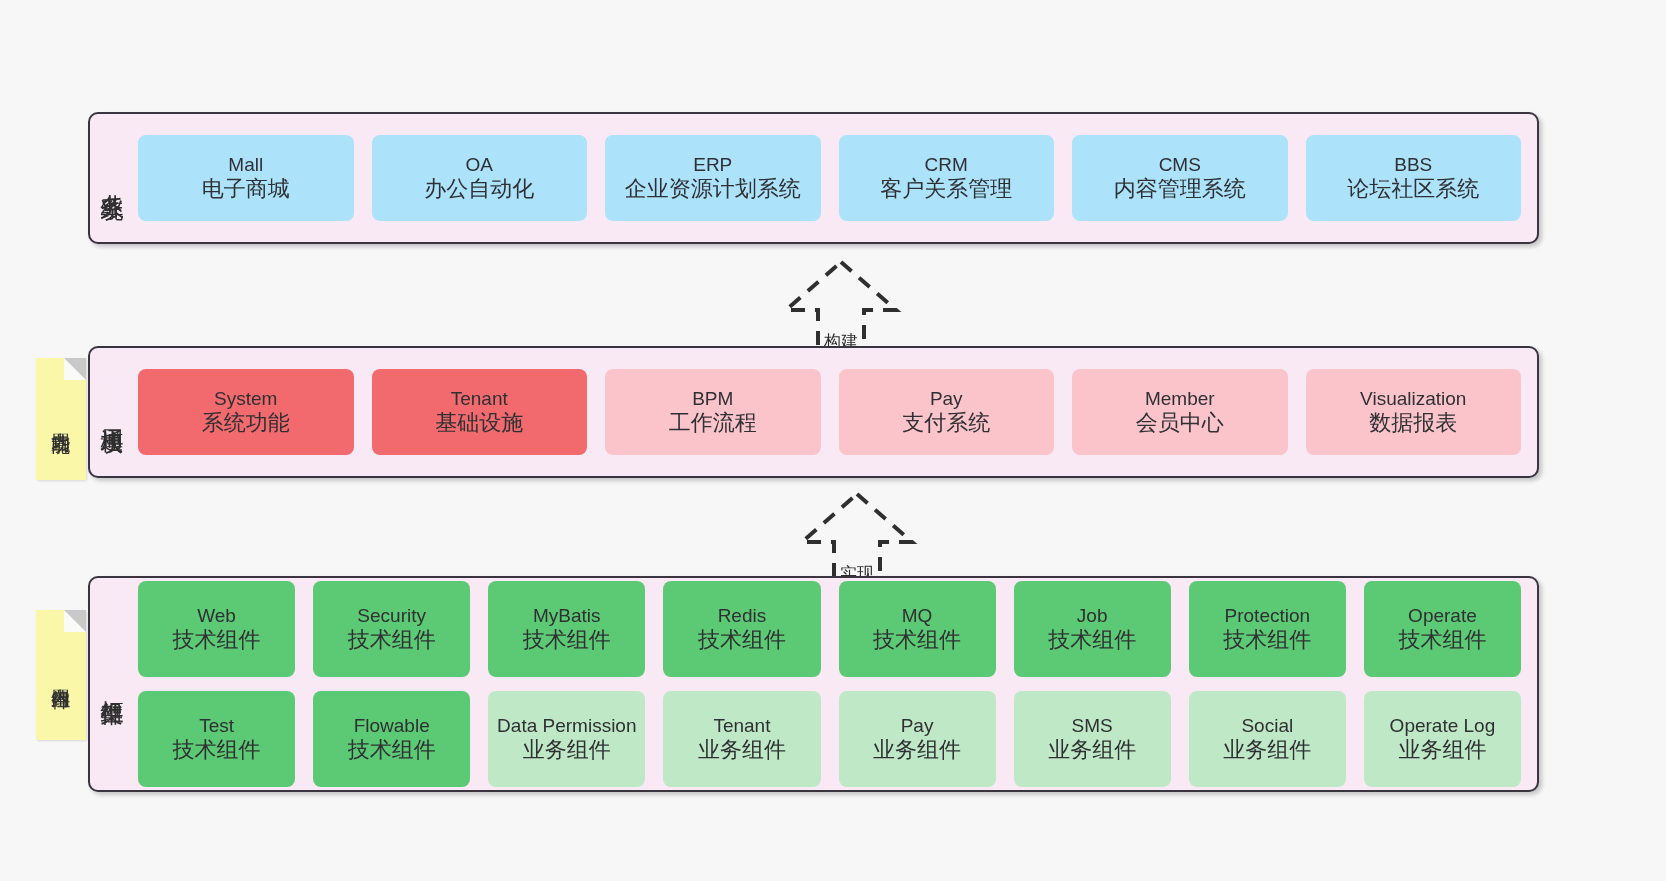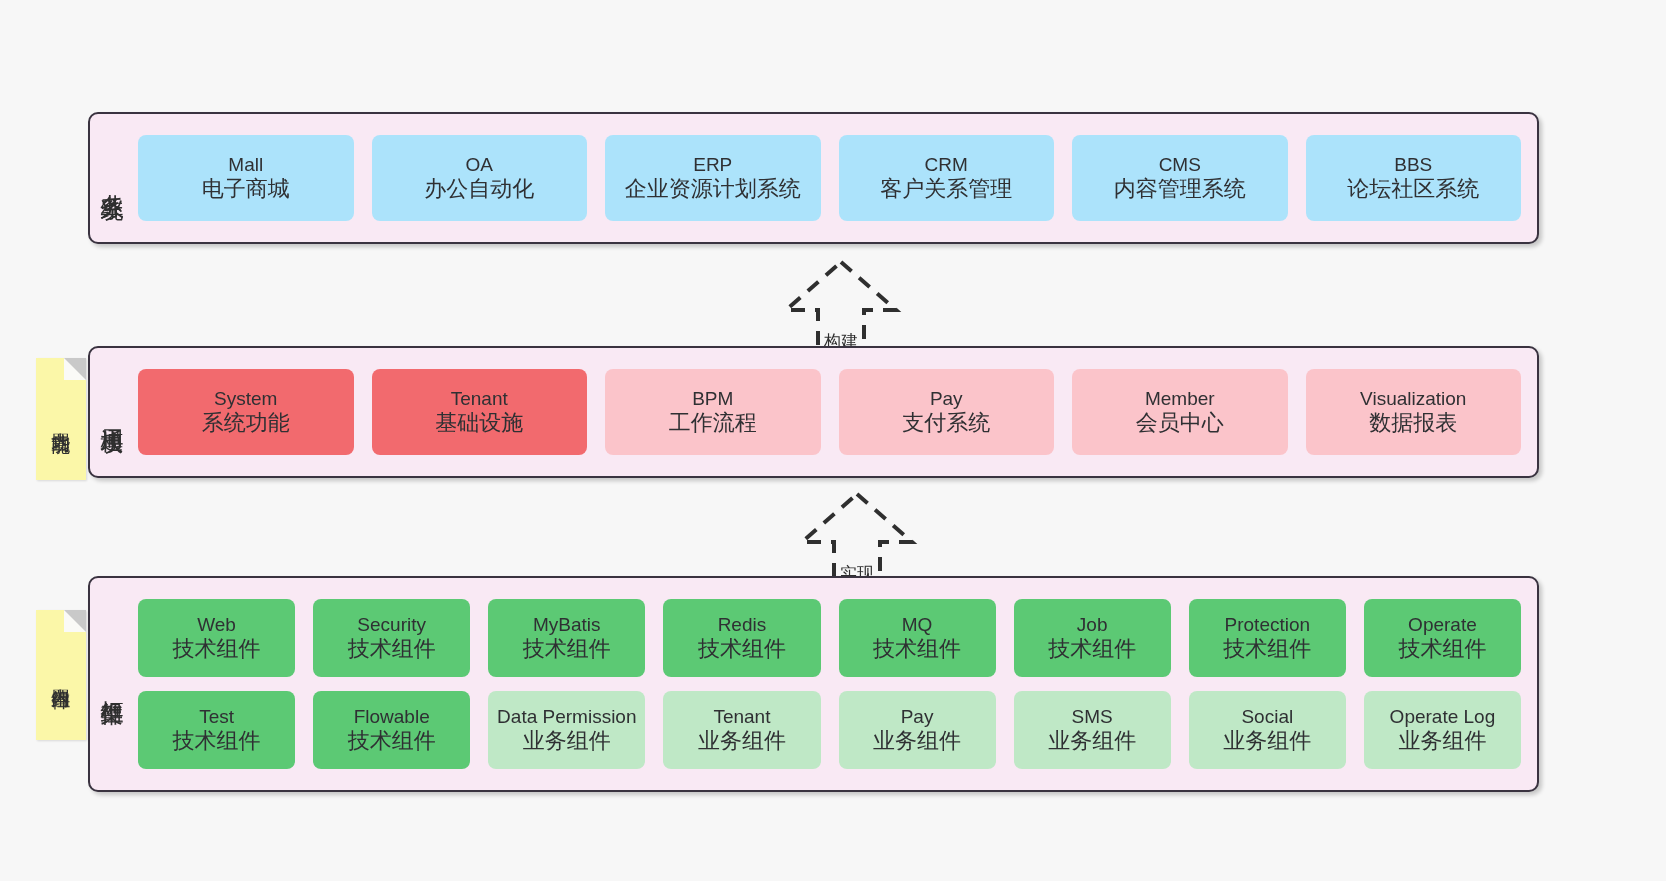--- a/index.html
+++ b/index.html
@@ -88,21 +88,21 @@
   .c-green      { background: #5cc974; }
   .c-lightgreen { background: #bfe8c6; }
 
   
   #layer-business  { left: 88px;  top: 112px; width: 1451px; height: 132px; }
   #layer-common    { left: 88px;  top: 346px; width: 1451px; height: 132px; }
   #layer-framework { left: 88px;  top: 576px; width: 1451px; height: 216px; }
 
   #layer-business  .card,
   #layer-common    .card { height: 86px; }
-  #layer-framework .card { height: 78px; }
+  #layer-framework .card { height: 96px; }
 
   
   .sticky {
     position: absolute;
     width: 50px;
     background: #fbf7a8;
     display: flex;
     align-items: center;
     justify-content: center;
     font-size: 19px;

